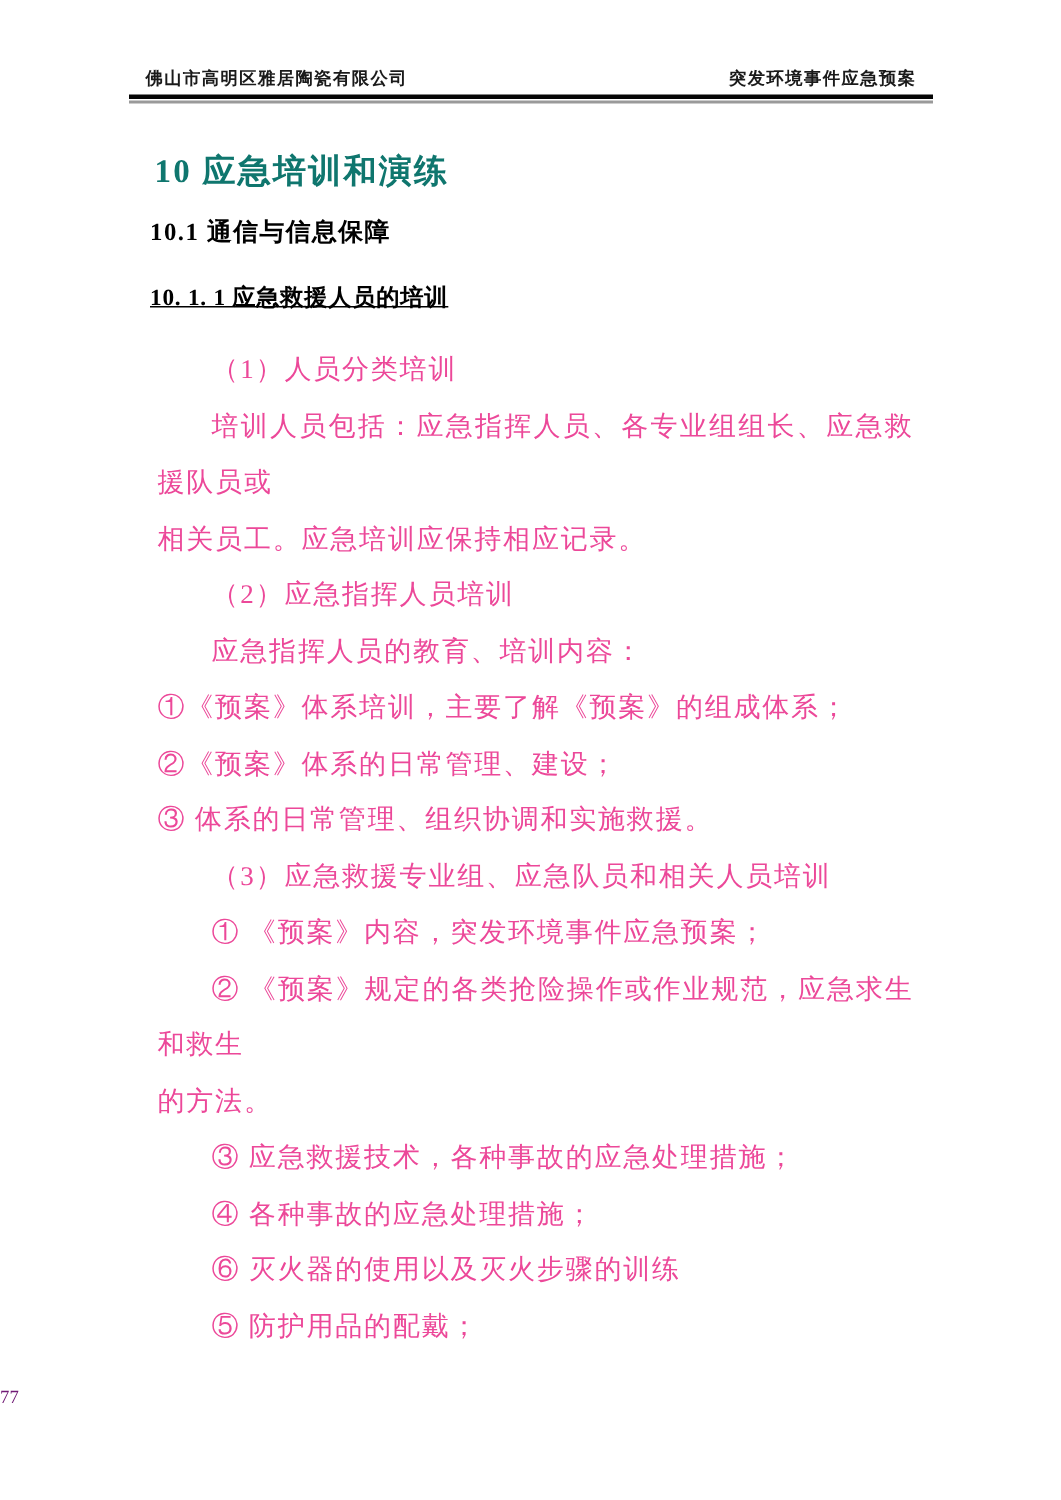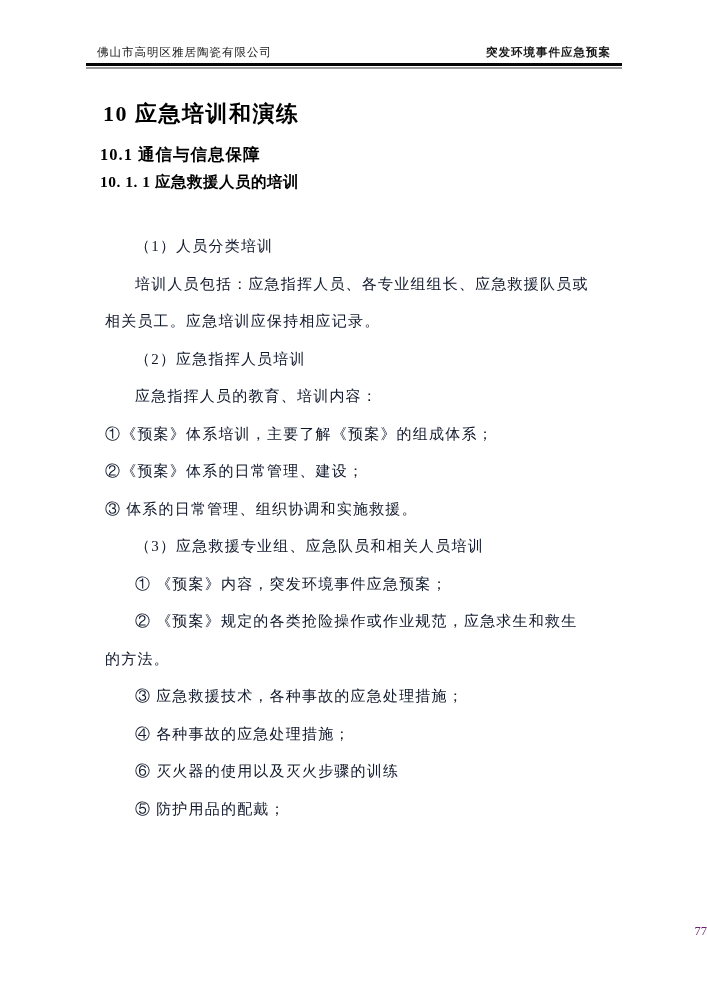--- a/index.html
+++ b/index.html
@@ -11,67 +11,67 @@
   }
   .page {
     position: relative;
     width: 707px; height: 1000px;
     background: #ffffff;
     overflow: hidden;
   }
   
   .hdr-left {
     position: absolute; left: 97px; top: 45px;
-    font-size: 11.5px; font-weight: normal; letter-spacing: 1px;
+    font-size: 11.5px; font-weight: bold; letter-spacing: 1px;
     color: #1a1a1a; white-space: nowrap;
   }
   .hdr-right {
     position: absolute; right: 96px; top: 45px;
     font-size: 11.5px; font-weight: bold; letter-spacing: 1px;
     color: #1a1a1a; white-space: nowrap;
   }
   .hdr-rule {
     position: absolute; left: 86px; top: 63px; width: 536px;
     height: 1px;
     border-top: 3px solid #050505;
     border-bottom: 2px solid #9a9a9a;
     background: #ffffff;
   }
   
   .h1 {
     position: absolute; left: 103px; top: 99px;
     font-size: 22px; font-weight: bold; letter-spacing: 1.5px;
-    color: #000000; white-space: nowrap;
+    color: #0f766e; white-space: nowrap;
   }
   .h2 {
     position: absolute; left: 100px; top: 144px;
     font-size: 16.5px; font-weight: bold; letter-spacing: 1px;
     color: #000000; white-space: nowrap; text-align: center;
   }
   .h3 {
-    position: absolute; left: 100px; top: 172px;
+    position: absolute; left: 100px; top: 188px;
     font-size: 15.5px; font-weight: bold; letter-spacing: 0.5px;
-    color: #000000; white-space: nowrap;
+    color: #000000; white-space: nowrap; text-decoration: underline;
   }
   
   .content {
     position: absolute; left: 105px; top: 228px; width: 504px;
-    font-size: 15px; line-height: 37.5px; letter-spacing: 1.2px;
-    color: #0f172a;
+    font-size: 18px; line-height: 37.5px; letter-spacing: 1.2px;
+    color: #ec4899;
   }
   .content p {
     margin: 0; padding: 0;
     white-space: pre-line;
     text-align: justify;
   }
   .content p.indent { text-indent: 2em; }
   
   .footer {
     position: absolute; left: 0; top: 924px; width: 707px;
-    text-align: right;
+    text-align: left;
     font-size: 12.5px; color: #701a75;
   }
 </style>
 </head>
 <body>
 
 <div class="page">
 
   <div class="hdr-left">佛山市高明区雅居陶瓷有限公司</div>
   <div class="hdr-right">突发环境事件应急预案</div>

